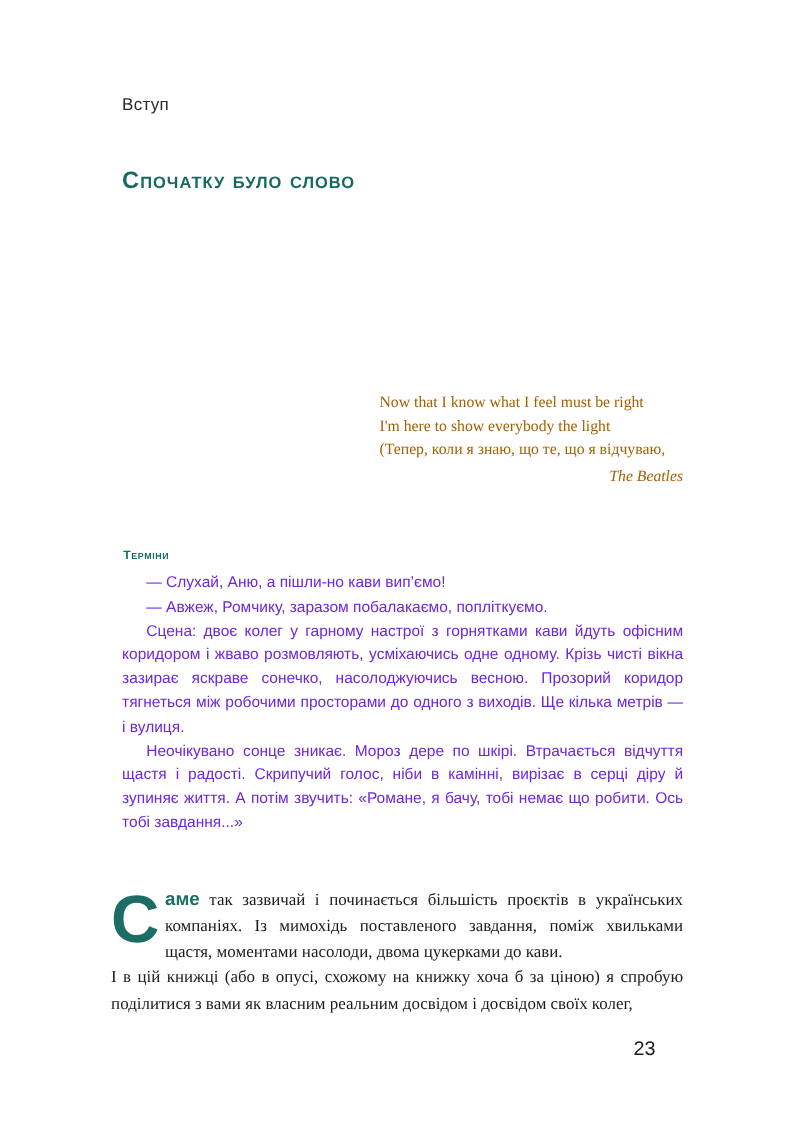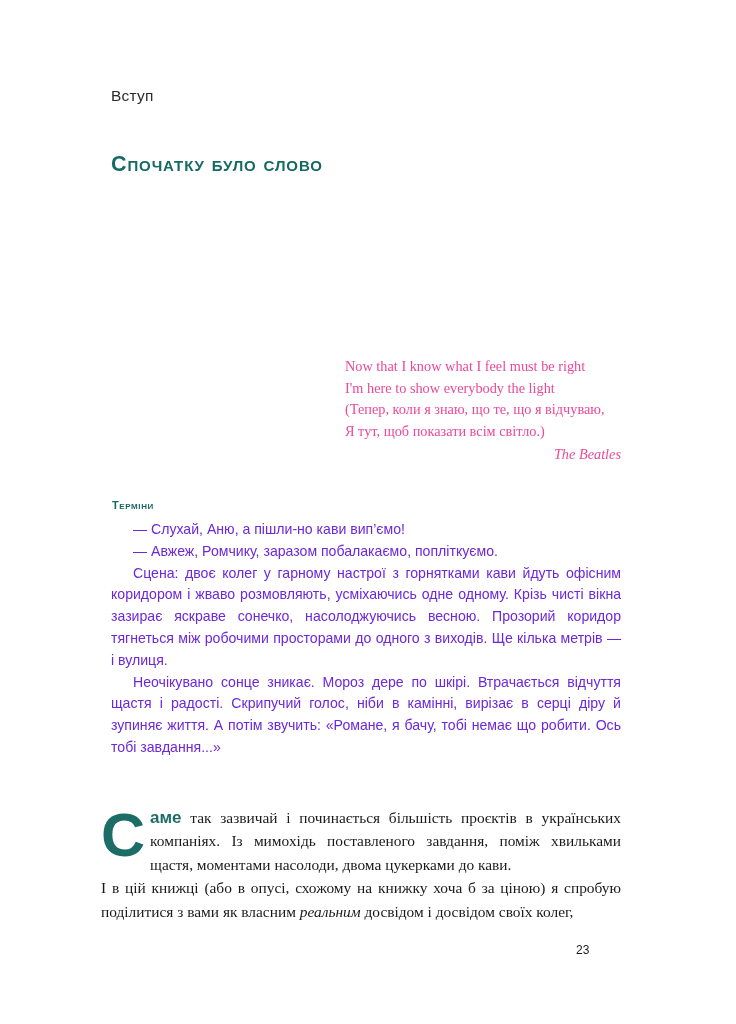--- a/index.html
+++ b/index.html
@@ -52,21 +52,21 @@
 
   
   .epigraph {
     position: absolute;
     left: 345px;
     top: 356px;
     width: 276px;
     font-family: "Liberation Serif", serif;
     font-size: 14.3px;
     line-height: 21.5px;
-    color: #ec4899;
+    color: #a16207;
   }
   .epigraph-line {
     white-space: nowrap;
   }
   .epigraph-attribution {
     text-align: right;
     font-style: italic;
     margin-top: 2px;
     font-size: 14.3px;
   }
@@ -133,47 +133,45 @@
     padding: 2px 5px 0 0;
     margin-top: 1px;
   }
   .lead-in {
     color: #1c6d66;
     font-family: Liberation Sans, sans-serif;
     font-size: 17px;
     font-weight: bold;
   }
   .italic-term {
-    font-style: italic;
   }
 
   
   .page-number {
     position: absolute;
     left: 576px;
     top: 943px;
     font-family: "Liberation Sans", sans-serif;
-    font-size: 12px;
+    font-size: 18px;
     color: #1b1b1b;
   }
 </style>
 </head>
 <body>
 
 <div class="page">
 
   <div class="chapter-label">Вступ</div>
 
   <h1 class="chapter-title">Спочатку було слово</h1>
 
   <div class="epigraph">
     <div class="epigraph-line">Now that I know what I feel must be right</div>
     <div class="epigraph-line">I'm here to show everybody the light</div>
     <div class="epigraph-line">(Тепер, коли я знаю, що те, що я відчуваю,</div>
-    <div class="epigraph-line">Я тут, щоб показати всім світло.)</div>
     <div class="epigraph-attribution">The Beatles</div>
   </div>
 
   <h2 class="section-heading">Терміни</h2>
 
   <div class="scene-block">
     <div class="dialogue-line">— Слухай, Аню, а пішли-но кави вип’ємо!</div>
     <div class="dialogue-line">— Авжеж, Ромчику, заразом побалакаємо, попліткуємо.</div>
     <p class="scene-para">Сцена: двоє колег у гарному настрої з горнятками кави йдуть офісним коридором і жваво розмовляють, усміхаючись одне одному. Крізь чисті вікна зазирає яскраве сонечко, насолоджуючись весною. Прозорий коридор тягнеться між робочими просторами до одного з виходів. Ще кілька метрів — і вулиця.</p>
     <p class="scene-para">Неочікувано сонце зникає. Мороз дере по шкірі. Втрачається відчуття щастя і радості. Скрипучий голос, ніби в камінні, вирізає в серці діру й зупиняє життя. А потім звучить: «Романе, я бачу, тобі немає що робити. Ось тобі завдання...»</p>

